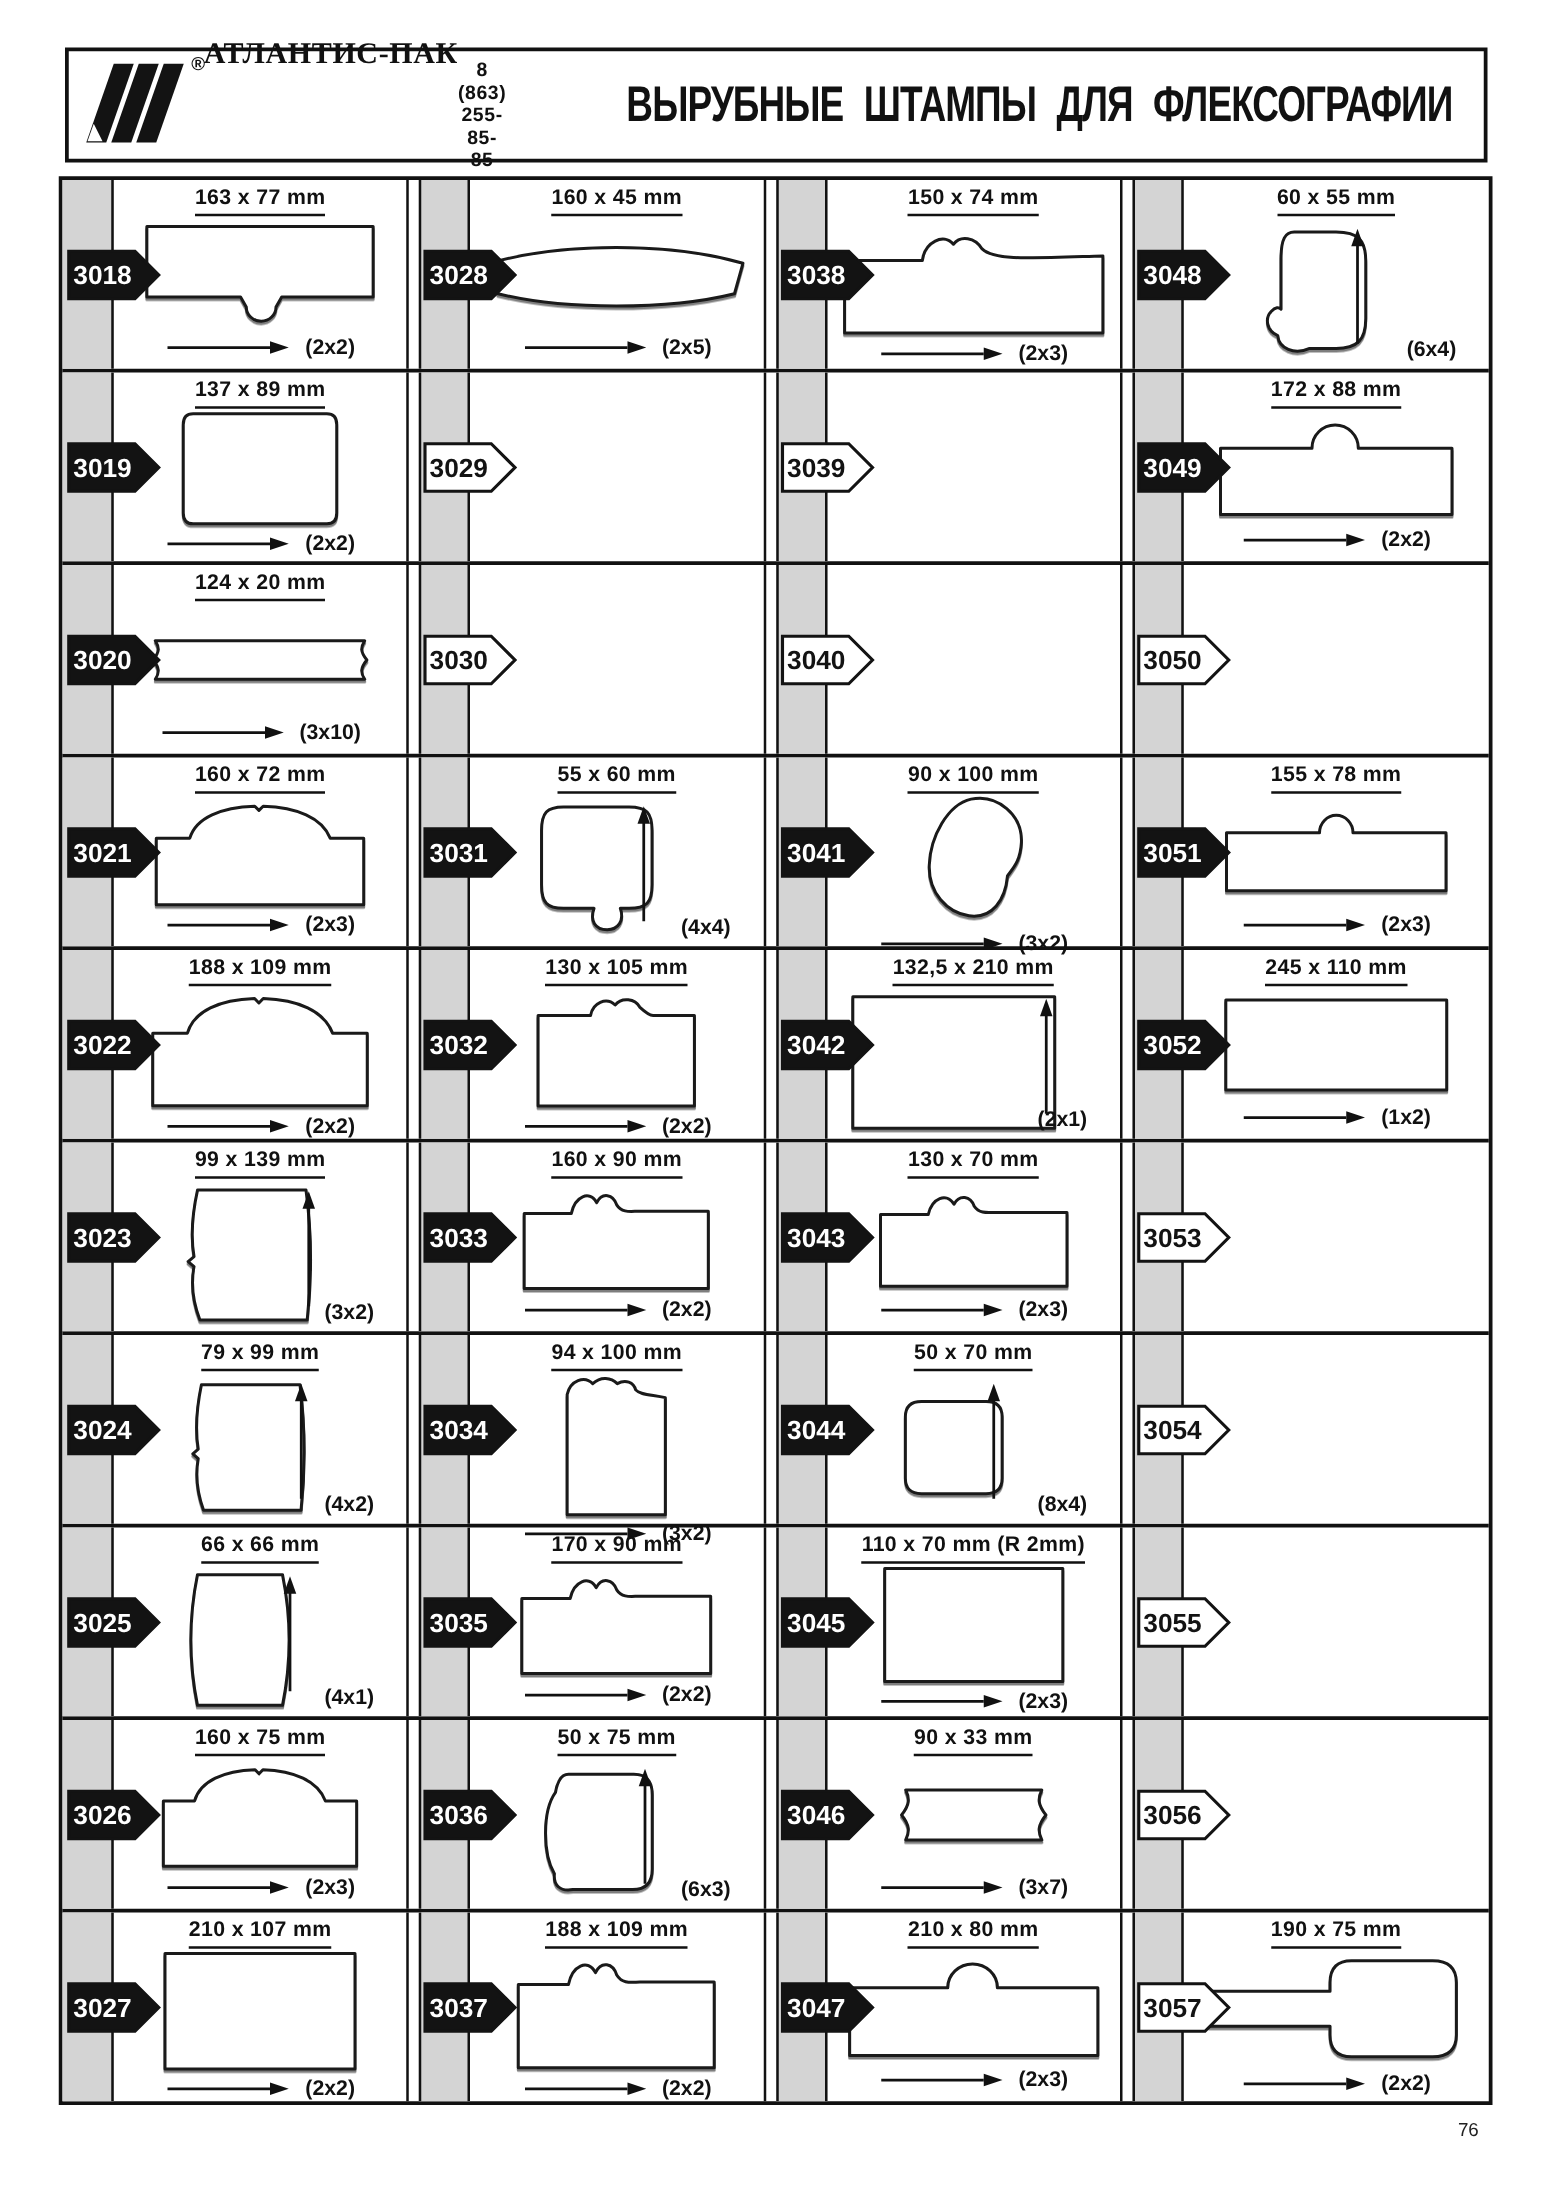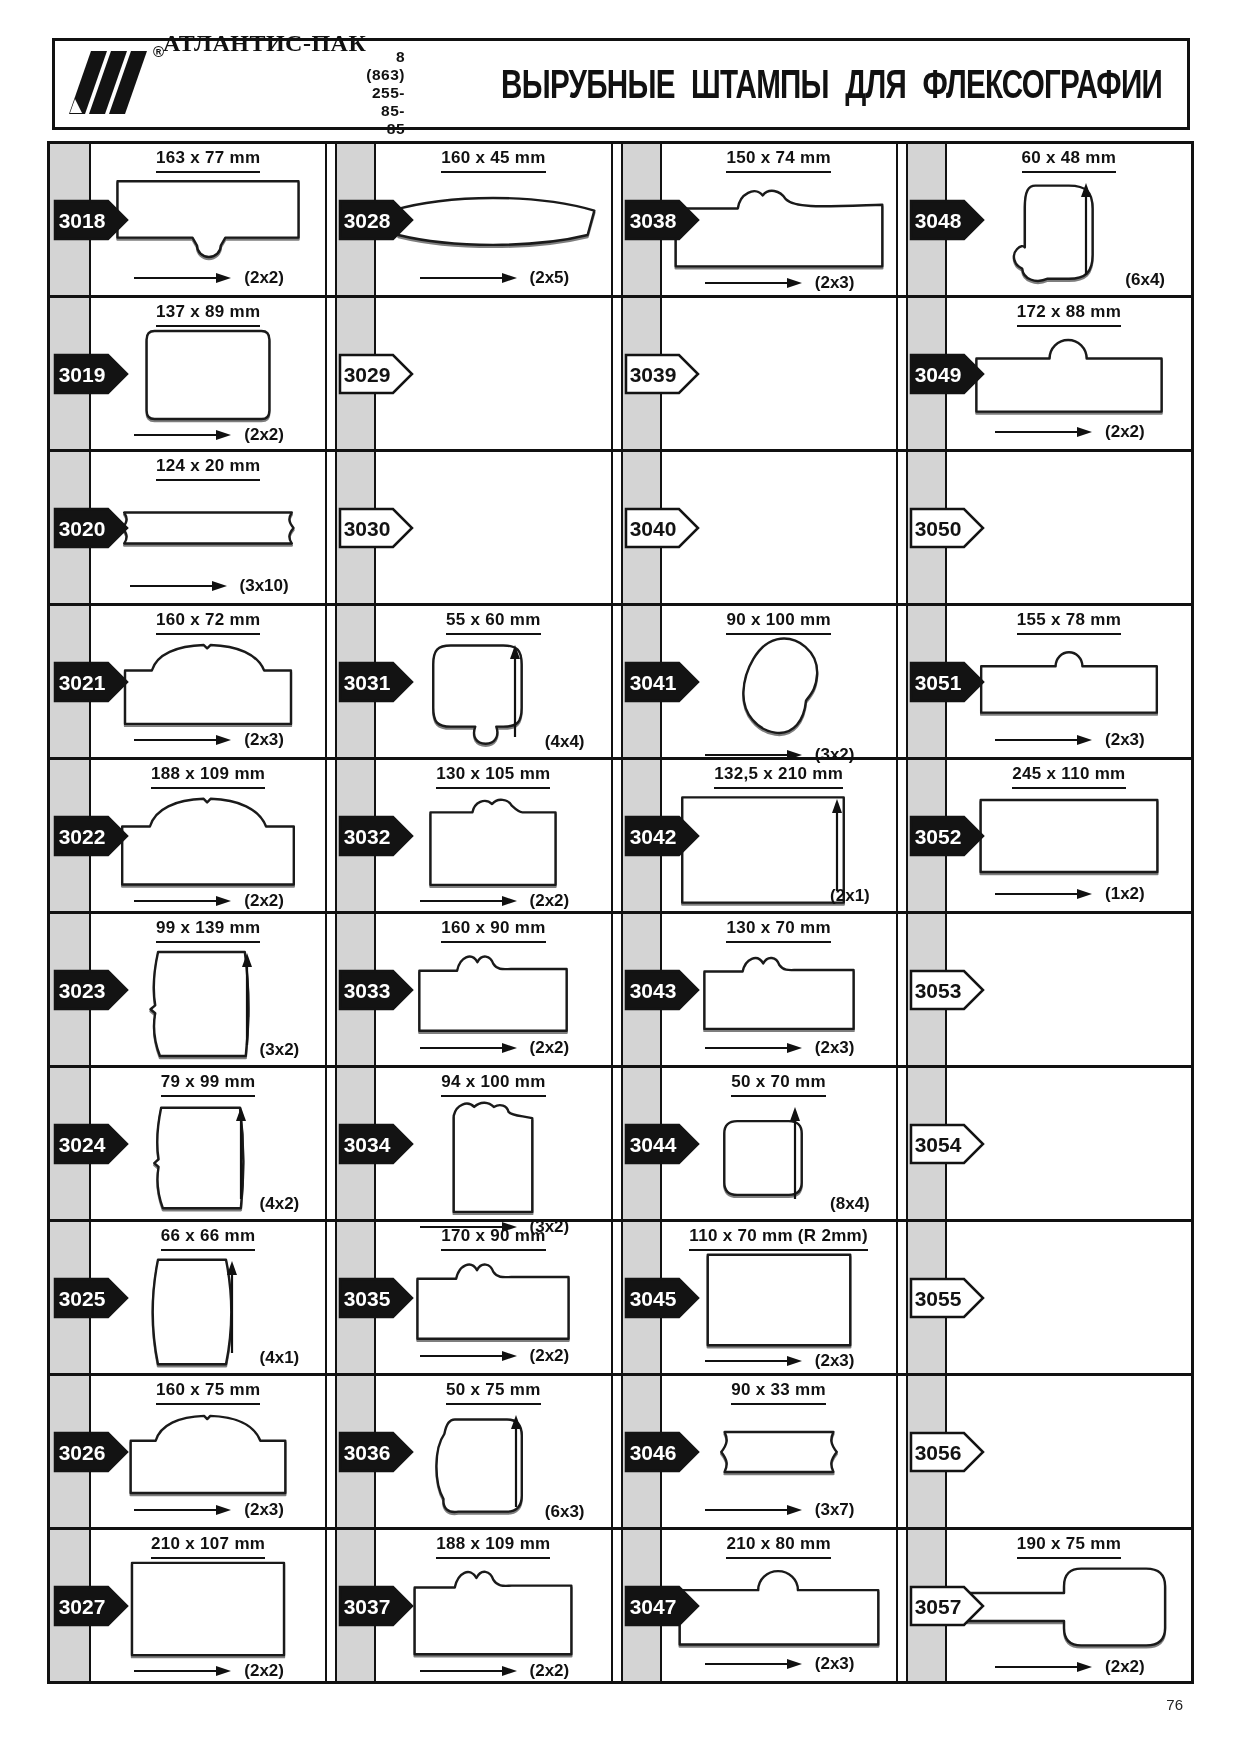--- a/index.html
+++ b/index.html
@@ -11,21 +11,21 @@
   .headerbox{
     position:absolute;left:52px;top:38px;width:1138px;height:92px;
     border:3px solid #111;box-sizing:border-box;
     display:flex;align-items:center;padding:0 12px;background:#fff;
   }
   .logoblock{display:flex;align-items:center;gap:4px;width:318px;flex:0 0 auto;position:relative;}
   .logomark{position:relative;flex:0 0 auto;}
   .regmark{position:absolute;top:-4px;left:86px;font-size:15px;font-weight:bold;}
   .brandcol{display:flex;flex-direction:row;margin-left:8px;}
   .brandname{font-family:"Liberation Serif",serif;font-weight:bold;font-size:24px;letter-spacing:0.5px;white-space:nowrap;}
-  .brandphone{font-weight:bold;font-size:15.5px;text-align:right;margin-top:18px;letter-spacing:0.5px;}
+  .brandphone{font-weight:bold;font-size:15.5px;text-align:center;margin-top:18px;letter-spacing:0.5px;}
   .pagetitle{
     flex:1;text-align:center;font-weight:bold;font-size:40px;white-space:nowrap;
     transform:scaleX(0.74);transform-origin:50% 50%;letter-spacing:-1px;word-spacing:12px;
   }
   
   .grid{position:absolute;left:47px;top:141px;width:1147px;border:3px solid #111;box-sizing:border-box;background:#fff;}
   .row{display:flex;height:151px;}
   .row + .row{border-top:3px solid #111;}
   .cell{flex:1 1 25%;display:flex;position:relative;box-sizing:border-box;min-width:0;}
   .cell:not(:last-child){padding-right:8px;}
@@ -138,21 +138,21 @@
           </div>
         </div>
       </div>
       <div class="cell">
         <div class="strip"></div>
         <svg width="76" height="42" viewBox="0 0 76 42" class="badge">
           <polygon points="2,2 55,2 74,21 55,40 2,40" fill="#131313" stroke="#131313" stroke-width="2.5" stroke-linejoin="miter"></polygon>
           <text x="29" y="28.5" text-anchor="middle" fill="#ffffff" class="badgetext">3048</text>
         </svg>
         <div class="content">
-          <div class="dims">60 x 48 mm</div>
+          <div class="dims">60 x 55 mm</div>
           <div class="draw voffset">
             <svg width="88" height="106" viewBox="0 0 100 115" preserveAspectRatio="none" class="shape">
               <path d="M30,5 H68 C88,5 95,12 95,30 V80 C95,99 87,106 68,106 H44 C30,112 16,106 15,95 C5,91 3,80 9,74 C13,70 16,70 18,72 V28 C18,11 22,5 30,5 Z" fill="#ffffff" stroke="#1a1a1a" stroke-width="2.4" vector-effect="non-scaling-stroke" stroke-linejoin="round"></path>
             </svg>
             <svg width="14" height="96" viewBox="0 0 14 96" class="varrow">
               <line x1="7" y1="94" x2="7" y2="14" stroke="#111" stroke-width="2.2"></line>
               <polygon points="2,16 7,2 12,16" fill="#111"></polygon>
             </svg>
           </div>
           <div class="vcount">(6x4)</div>

